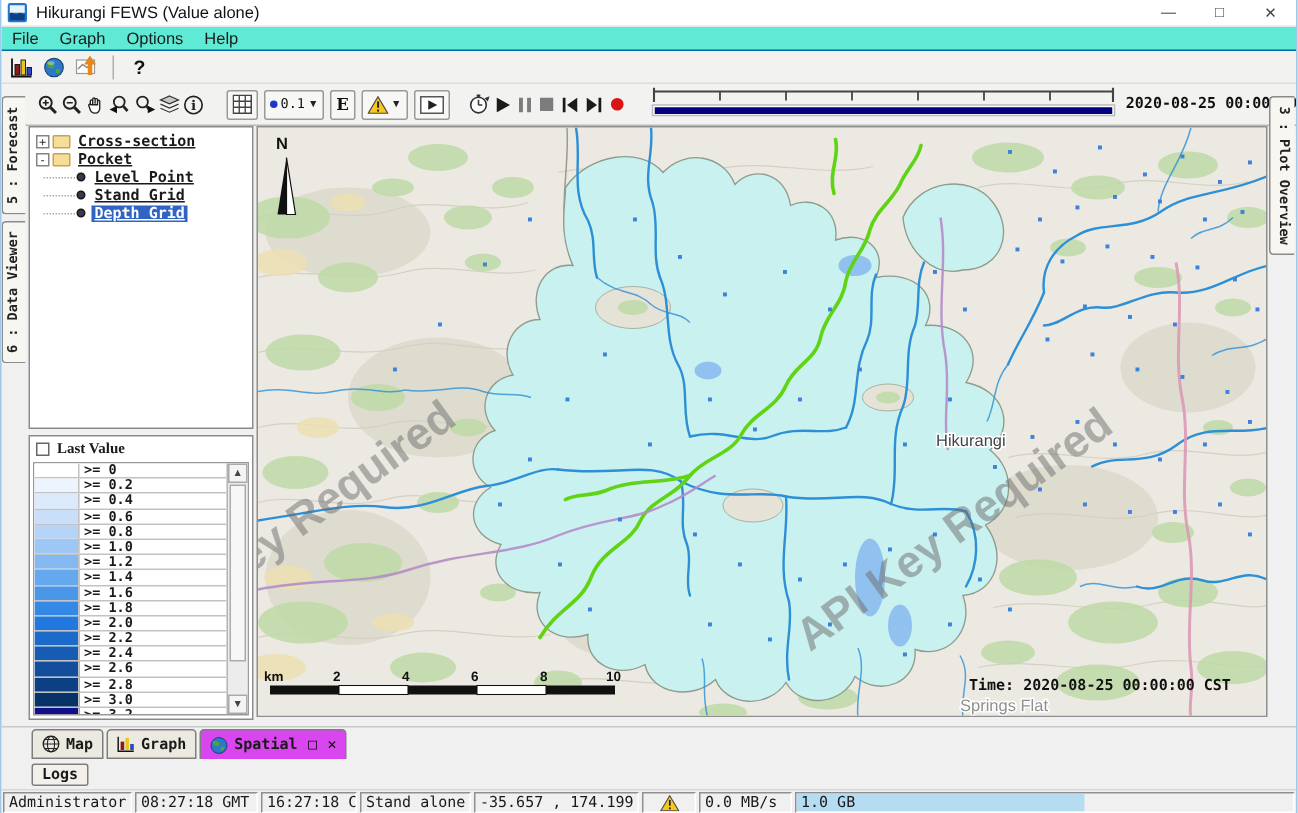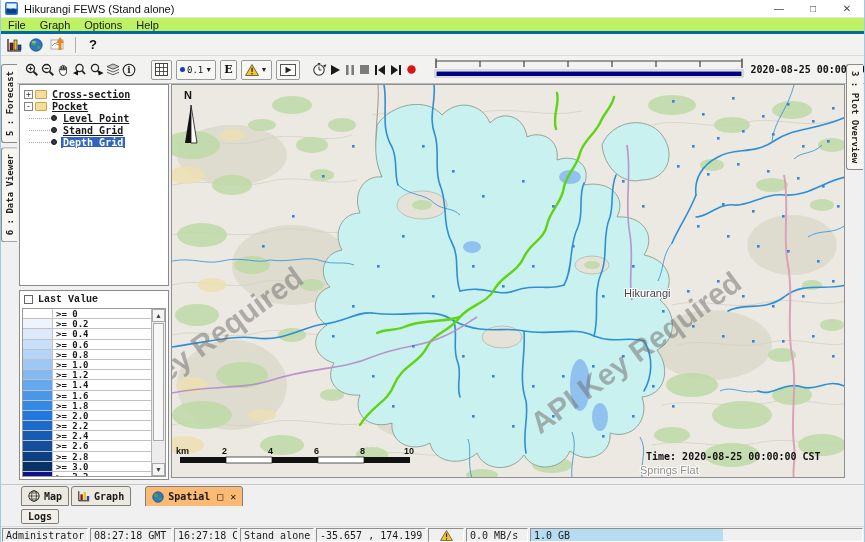--- a/index.html
+++ b/index.html
@@ -6,21 +6,21 @@
   *{box-sizing:border-box;}
   .window{position:relative;width:865px;height:542px;background:#f0f0f0;overflow:hidden;
     font-family:"Liberation Sans",sans-serif;border-left:1px solid #9ec9e8;border-right:1px solid #9ec9e8;}
   
   .titlebar{position:absolute;left:0;top:0;width:100%;height:18px;background:#ffffff;display:flex;align-items:center;border-bottom:1px solid #e4e4e4;}
   .appicon{width:13px;height:13px;margin:0 6px 0 4px;}
   .title-text{font-size:11px;color:#111;}
   .wincontrols{margin-left:auto;display:flex;height:100%;}
   .winbtn{width:34px;height:100%;display:flex;align-items:center;justify-content:center;font-size:10px;color:#444;}
   
-  .menubar{position:absolute;left:0;top:18px;width:100%;height:16px;background:#bef264;display:flex;align-items:center;border-bottom:3px solid #0369a1;}
+  .menubar{position:absolute;left:0;top:18px;width:100%;height:16px;background:#5eead4;display:flex;align-items:center;border-bottom:1px solid #0369a1;}
   .menu-item{font-size:11px;color:#1a1a1a;padding:0 7px;}
   
   .toolbar1{position:absolute;left:0;top:34px;width:100%;height:22px;background:#f2f2f0;display:flex;align-items:center;border-bottom:1px solid #dcdcdc;}
   .toolbar2{position:absolute;left:0;top:56px;width:100%;height:28px;background:#f2f2f0;display:flex;align-items:center;border-bottom:1px solid #b8b8b8;}
   .tico{width:20px;height:18px;display:flex;align-items:center;justify-content:center;margin:0 1px;}
   .tsep{width:1px;height:16px;background:#b0b0b0;margin:0 6px;}
   .tbtn2{border:1px solid #9a9a9a;background:#f7f7f5;border-radius:2px;height:20px;display:flex;align-items:center;justify-content:center;padding:0 3px;margin:0 2px;}
   .caret{font-size:7px;color:#222;margin-left:2px;}
   .qmark{font-size:13px;font-weight:bold;color:#111;}
   .valtxt{font-size:9px;font-family:"DejaVu Sans Mono",monospace;color:#111;}
@@ -41,21 +41,21 @@
   .treebox{position:absolute;left:0;top:0;width:150px;height:202px;background:#fff;border:1px solid #8a8a8a;overflow:hidden;padding-top:3px;}
   .trow{display:flex;align-items:center;height:12px;font-family:"DejaVu Sans Mono",monospace;font-size:10px;font-weight:bold;color:#1a1a1a;}
   .texp{width:9px;height:9px;border:1px solid #848484;background:#fff;font-size:8px;line-height:7px;text-align:center;margin:0 2px 0 4px;color:#333;font-weight:normal;}
   .tfold{width:12px;height:9px;background:#f6dd9a;border:1px solid #c9a44d;border-radius:1px;margin-right:3px;}
   .tind{width:21px;height:1px;border-bottom:1px dotted #aaa;margin-left:9px;}
   .tbul{width:6px;height:6px;border-radius:50%;background:#3a3a46;border:1px solid #15151f;margin:0 4px 0 1px;}
   .tlab{padding:0 2px;white-space:nowrap;text-decoration:underline;}
   .tlab.sel{background:#2f64c2;color:#fff;}
   
   .legendbox{position:absolute;left:0;top:206px;width:150px;height:190px;background:#fff;border:1px solid #8a8a8a;}
-  .leg-head{height:16px;display:flex;align-items:center;font-family:Liberation Mono, monospace;font-size:10px;font-weight:bold;color:#1a1a1a;}
+  .leg-head{height:16px;display:flex;align-items:center;font-family:Liberation Serif, serif;font-size:10px;font-weight:bold;color:#1a1a1a;}
   .chk{width:9px;height:9px;border:1px solid #666;background:#fff;margin:0 5px 0 4px;}
   .leg-list{position:absolute;left:2px;right:2px;top:17px;bottom:2px;border:1px solid #999;display:flex;}
   .leg-rows{flex:1;overflow:hidden;background:#fff;}
   .lrow{display:flex;height:10.2px;border-bottom:1px solid #c2c2c2;}
   .lsw{width:30px;border-right:1px solid #c2c2c2;}
   .llb{flex:1;font-family:"DejaVu Sans Mono",monospace;font-size:9px;font-weight:bold;color:#1a1a1a;padding-left:3px;line-height:10px;}
   .leg-scroll{width:14px;background:#ececec;border-left:1px solid #b5b5b5;display:flex;flex-direction:column;}
   .sc-btn{height:13px;background:#f4f4f2;border:1px solid #aaa;font-size:7px;color:#444;text-align:center;line-height:11px;}
   .sc-thumb{flex:0 0 118px;margin:1px 1px;background:#f7f7f5;border:1px solid #aaa;}
   
@@ -77,21 +77,21 @@
   .wm{font-family:"Liberation Sans",sans-serif;font-size:30px;font-weight:bold;fill:#6e6e6e;opacity:.5;}
   .maplabel{font-family:"Liberation Sans",sans-serif;font-size:11px;fill:#44444c;paint-order:stroke;stroke:#ffffff;stroke-width:2px;}
   .maplabel2{font-family:"Liberation Sans",sans-serif;font-size:11px;fill:#8f8f8f;paint-order:stroke;stroke:#ffffff;stroke-width:2px;}
   .timelabel{font-family:"DejaVu Sans Mono",monospace;font-size:10px;font-weight:bold;fill:#111;}
   .scnum{font-family:"Liberation Sans",sans-serif;font-size:9px;font-weight:bold;fill:#111;}
   .nlabel{font-family:"Liberation Sans",sans-serif;font-size:11px;font-weight:bold;fill:#111;}
   
   .btabs{position:absolute;left:0;top:484px;width:100%;height:22px;background:#f0f0f0;border-top:1px solid #c8c8c8;display:flex;align-items:flex-start;padding-left:20px;gap:2px;}
   .btab{height:20px;margin-top:1px;border:1px solid #7e7e7e;border-radius:3px 3px 0 0;background:#ece9e0;display:flex;align-items:center;padding:0 6px;gap:4px;
         font-family:"DejaVu Sans Mono",monospace;font-size:10px;font-weight:bold;color:#1a1a1a;}
-  .btab.active{background:#fdba74;height:21px;margin-left:12px;}
+  .btab.active{background:#d946ef;height:21px;}
   .tabglyph{font-size:10px;color:#111;margin-left:3px;}
   .logsrow{position:absolute;left:0;top:506px;width:100%;height:20px;background:#f0f0f0;display:flex;align-items:center;padding-left:20px;}
   .logsbtn{border:1px solid #7e7e7e;border-radius:2px;background:#f2f0e8;font-family:"DejaVu Sans Mono",monospace;font-size:10px;font-weight:bold;color:#1a1a1a;padding:1px 6px;}
   
   .status{position:absolute;left:0;top:526px;width:100%;height:16px;background:#f0f0f0;display:flex;align-items:stretch;border-top:1px solid #d8d8d8;}
   .seg{border:1px solid;border-color:#8f8f8f #ffffff #ffffff #8f8f8f;margin:1px 1px 0 1px;font-family:"DejaVu Sans Mono",monospace;font-size:10px;color:#1a1a1a;
        display:flex;align-items:center;padding:0 3px;white-space:nowrap;overflow:hidden;position:relative;}
   .seg .txt{position:relative;z-index:2;}
   .membar{position:absolute;left:0;top:0;bottom:0;width:58%;background:#b6dcf2;z-index:1;}
 </style>
@@ -99,21 +99,21 @@
 <body>
 
 <div class="window">
 
   <div class="titlebar">
     <svg class="appicon" viewBox="0 0 13 13">
       <rect x="0" y="0" width="13" height="13" rx="2" fill="#2277cc"></rect>
       <rect x="1.5" y="1.5" width="10" height="5" fill="#e8f2fb"></rect>
       <path d="M1.5,7 C3.5,5.5 5,8.5 7,7 C9,5.5 10.5,8.5 11.5,7 L11.5,11.5 L1.5,11.5 Z" fill="#0b3f86"></path>
     </svg>
-    <span class="title-text">Hikurangi FEWS  (Stand alone)</span>
+    <span class="title-text">Hikurangi FEWS  (Value alone)</span>
     <div class="wincontrols">
       <div class="winbtn">—</div>
       <div class="winbtn">□</div>
       <div class="winbtn">✕</div>
     </div>
   </div>
 
   <div class="menubar">
     <span class="menu-item">File</span>
     <span class="menu-item">Graph</span>

